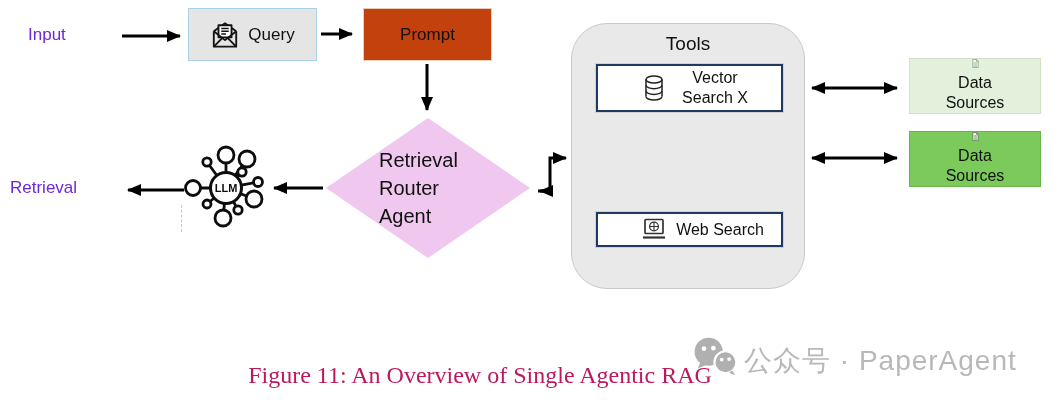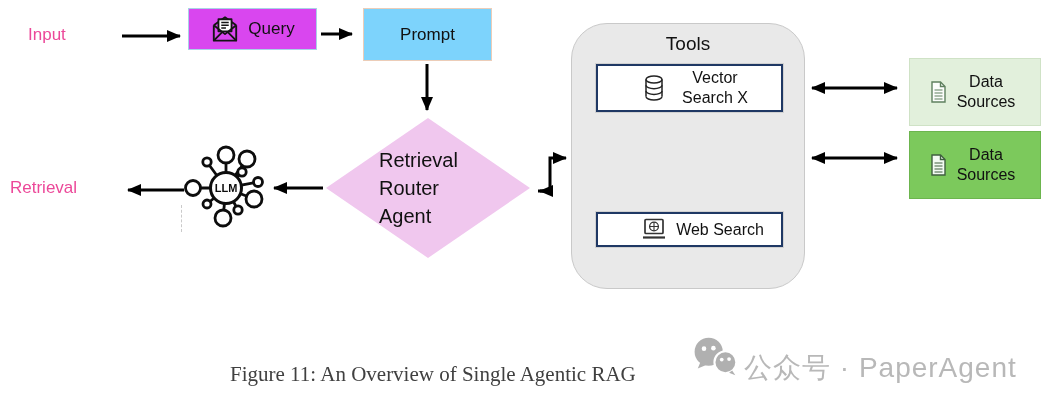--- a/index.html
+++ b/index.html
@@ -1,27 +1,27 @@
 <!DOCTYPE html>
 <html><head>
 <meta charset="utf-8">
 <style>
   html,body{margin:0;padding:0;background:#fff;}
   .canvas{
     position:relative;width:1059px;height:405px;background:#ffffff;
     font-family:"Liberation Sans",sans-serif;color:#111;overflow:hidden;
   }
   .overlay{position:absolute;left:0;top:0;width:1059px;height:405px;pointer-events:none;}
-  .label{position:absolute;font-size:17px;color:#ec4899;}
+  .label{position:absolute;font-size:17px;color:#6d28d9;}
   .box{
     position:absolute;display:flex;align-items:center;justify-content:center;
     gap:8px;font-size:17px;box-sizing:border-box;
   }
-  .query{left:188px;top:8px;width:129px;height:42px;background:#d946ef;border:1px solid #a9d2e6;}
-  .prompt{left:363px;top:8px;width:129px;height:53px;background:#7dd3fc;border:1px solid #eccdb8;text-align:center;}
+  .query{left:188px;top:8px;width:129px;height:53px;background:#e5e5e5;border:1px solid #a9d2e6;}
+  .prompt{left:363px;top:8px;width:129px;height:53px;background:#c2410c;border:1px solid #eccdb8;text-align:center;}
   .diamond{
     position:absolute;left:326px;top:118px;width:204px;height:140px;
     background:#F0C7EE;clip-path:polygon(50% 0,100% 50%,50% 100%,0 50%);
     display:flex;align-items:center;justify-content:center;
   }
   .diamond .dtext{width:98px;text-align:left;font-size:20px;line-height:1.4;}
   .tools{
     position:absolute;left:571px;top:23px;width:234px;height:266px;
     background:#E9E9E9;border:1px solid #c9c9c9;border-radius:36px;box-sizing:border-box;
   }
@@ -29,35 +29,35 @@
   .tool{
     position:absolute;display:flex;align-items:center;justify-content:center;gap:7px;
     background:#ffffff;border:2px solid #1F3864;box-sizing:border-box;
     box-shadow:0 0 0 1px rgba(0,0,0,0.10);font-size:16px;padding-left:24px;
   }
   .vsx{left:596px;top:64px;width:187px;height:48px;}
   .vsy{left:596px;top:137px;width:187px;height:48px;}
   .web{left:596px;top:212px;width:187px;height:35px;}
   .tool .wrap2{width:88px;text-align:center;line-height:1.25;}
   .ds{
-    position:absolute;width:132px;height:68px;display:flex;align-items:center;justify-content:center;
-    gap:5px;font-size:16px;box-sizing:border-box;
+    position:absolute;width:132px;height:56px;display:flex;align-items:center;justify-content:center;
+    gap:5px;font-size:16px;box-sizing:border-box;flex-direction:column;
   }
   .ds .wrap{width:68px;text-align:center;line-height:1.25;}
   .ds1{left:909px;top:58px;background:#E2F0DC;border:1px solid #cfe2c6;}
   .ds2{left:909px;top:131px;background:#7CC95C;border:1px solid #6cb54e;}
   .response{left:10px;top:178px;width:100px;}
   .input{left:28px;top:25px;width:70px;}
   .caption{
-    position:absolute;left:230px;top:362px;width:500px;text-align:left;
-    font-family:"Liberation Serif",serif;font-size:21px;color:#404040;
+    position:absolute;left:230px;top:362px;width:500px;text-align:center;
+    font-family:"Liberation Serif",serif;font-size:24px;color:#be185d;
   }
   .watermark{position:absolute;left:692px;top:336px;display:flex;align-items:flex-start;}
   .watermark .wm-text{
-    font-size:28px;color:#b8b8b8;letter-spacing:1px;margin-left:4px;margin-top:13px;white-space:nowrap;
+    font-size:28px;color:#b8b8b8;letter-spacing:1px;margin-left:4px;margin-top:6px;white-space:nowrap;
   }
   .stray{position:absolute;left:181px;top:205px;height:27px;border-left:1px dashed #b5b5b5;opacity:.7;}
   svg{display:block;}
 </style>
 </head>
 <body>
 
 <div class="canvas">
 
   <svg class="overlay" viewBox="0 0 1059 405">

